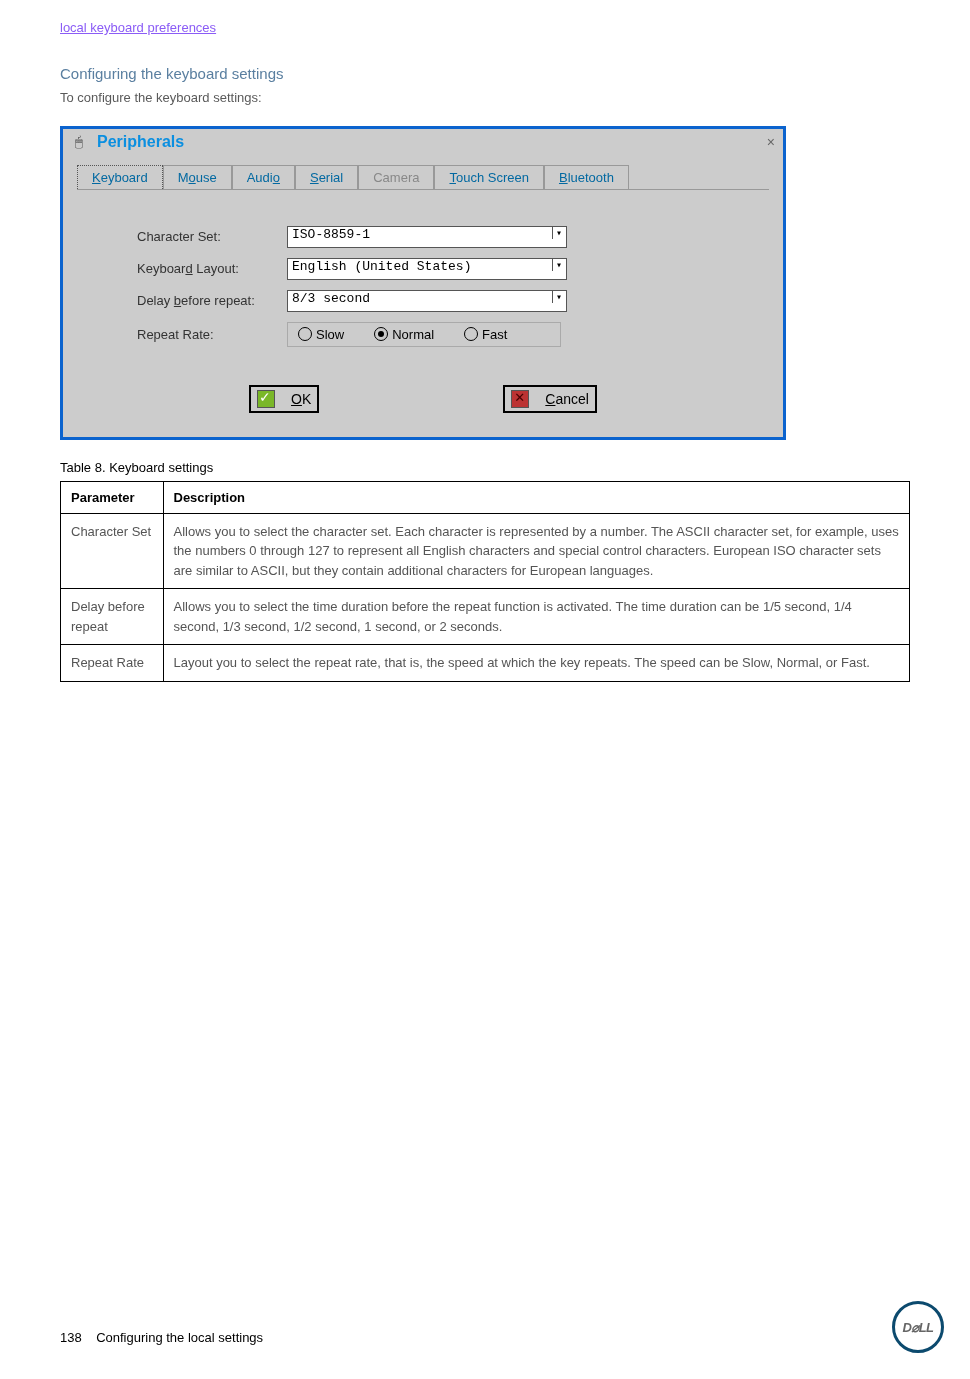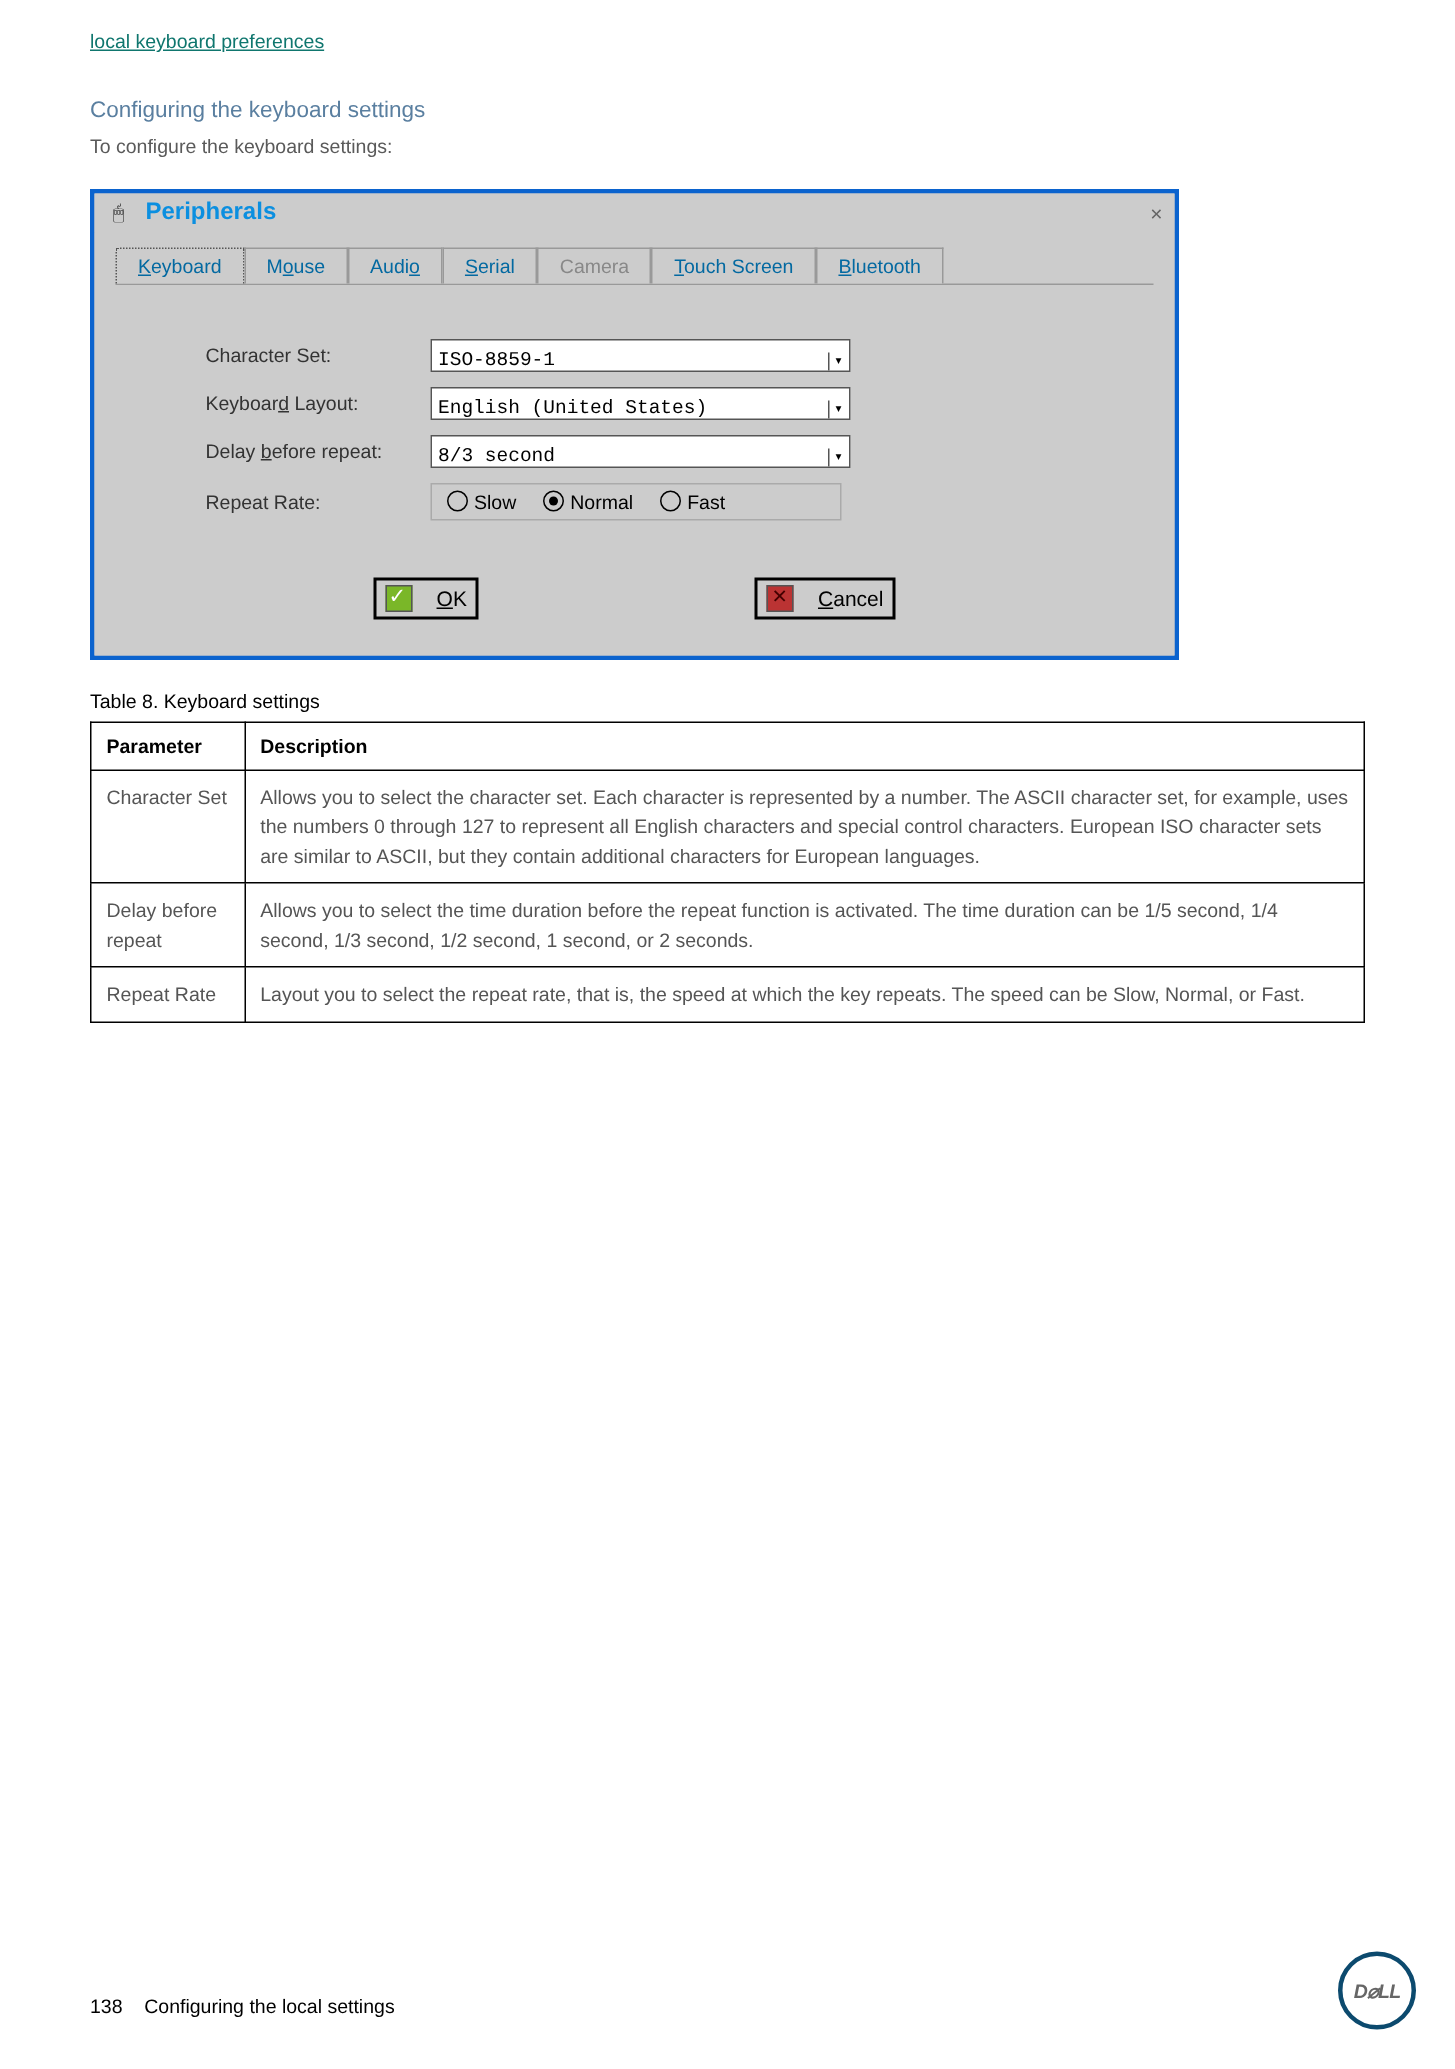--- a/index.html
+++ b/index.html
@@ -1,36 +1,36 @@
 <!DOCTYPE html>
 <html><head>
 <meta charset="utf-8">
 <style>
 body{margin:0;padding:0;font-family:Arial,Helvetica,sans-serif;background:#fff;color:#000;width:970px}
 .page{padding:20px 60px 40px 60px;position:relative;min-height:1379px;box-sizing:border-box}
-.toplink{color:#0f766e;font-size:13px;text-decoration:underline;margin-bottom:30px;display:block}
+.toplink{color:#8b5cf6;font-size:13px;text-decoration:underline;margin-bottom:30px;display:block}
 .sect{font-size:15px;color:#5a7fa0;margin:20px 0 2px 0}
 .intro{color:#5a5a5a;font-size:13px;line-height:1.5;margin:6px 0 18px 0}
 .dlg{border:3px solid #0b63ce;background:#ccc;width:720px;font-family:sans-serif}
 .dlg-title{display:flex;align-items:center;padding:4px 8px;background:#ccc}
 .dlg-title .ic{width:16px;height:16px;display:flex;align-items:center;justify-content:center;margin-right:10px;font-size:13px}
 .dlg-title .tx{color:#0b8fe0;font-weight:bold;font-size:16px;flex:1}
 .dlg-title .close{font-size:14px;color:#666;cursor:pointer}
 .dlg-body{background:#ccc;padding:10px 14px 10px 14px}
 .tabs{display:flex;border-bottom:1px solid #999}
 .tab{padding:4px 14px;font-size:13px;color:#0369a1;background:#ccc;border:1px solid #999;border-bottom:none;margin-right:0;cursor:pointer}
 .tab.sel{background:#ccc;border:1px dotted #555;border-bottom:none}
 .tab .u{text-decoration:underline}
 .form{padding:26px 20px 10px 60px}
 .row{display:flex;align-items:center;margin:10px 0}
 .lbl{width:150px;font-size:13px;color:#333}
 .lbl .u{text-decoration:underline}
-.dd{width:270px;height:20px;background:#fff;border:1px solid #555;font-family:"Courier New",monospace;font-size:13px;padding:0 4px;display:flex;align-items:flex-end;justify-content:space-between}
+.dd{width:270px;height:20px;background:#fff;border:1px solid #555;font-family:"Courier New",monospace;font-size:13px;padding:0 4px;display:flex;align-items:flex-start;justify-content:space-between}
 .dd .arrow{font-size:10px;border-left:1px solid #555;padding-left:3px}
-.radios{display:flex;align-items:center;gap:18px;background:#ccc;border:1px solid #aaa;padding:4px 10px;width:252px;font-size:13px}
+.radios{display:flex;align-items:center;gap:30px;background:#ccc;border:1px solid #aaa;padding:4px 10px;width:252px;font-size:13px}
 .r{display:flex;align-items:center;gap:4px}
 .r .c{width:12px;height:12px;border:1.5px solid #000;border-radius:50%;display:flex;align-items:center;justify-content:center}
 .r .c.on::after{content:"";width:6px;height:6px;background:#000;border-radius:50%}
 .btns{display:flex;justify-content:space-around;padding:18px 80px 14px 80px}
 .btn{border:2px solid #000;padding:3px 6px;display:flex;align-items:center;gap:16px;background:#ccc;cursor:pointer;font-size:14px}
 .ok-ic{width:16px;height:16px;background:#7ab728;border:1px solid #555;position:relative}
 .ok-ic::after{content:"✓";position:absolute;top:-2px;left:1px;font-size:14px;color:#fff}
 .ca-ic{width:16px;height:16px;background:#b33;border:1px solid #555;position:relative}
 .ca-ic::after{content:"✕";position:absolute;top:-1px;left:2px;font-size:13px;color:#400}
 .btn .u{text-decoration:underline}

